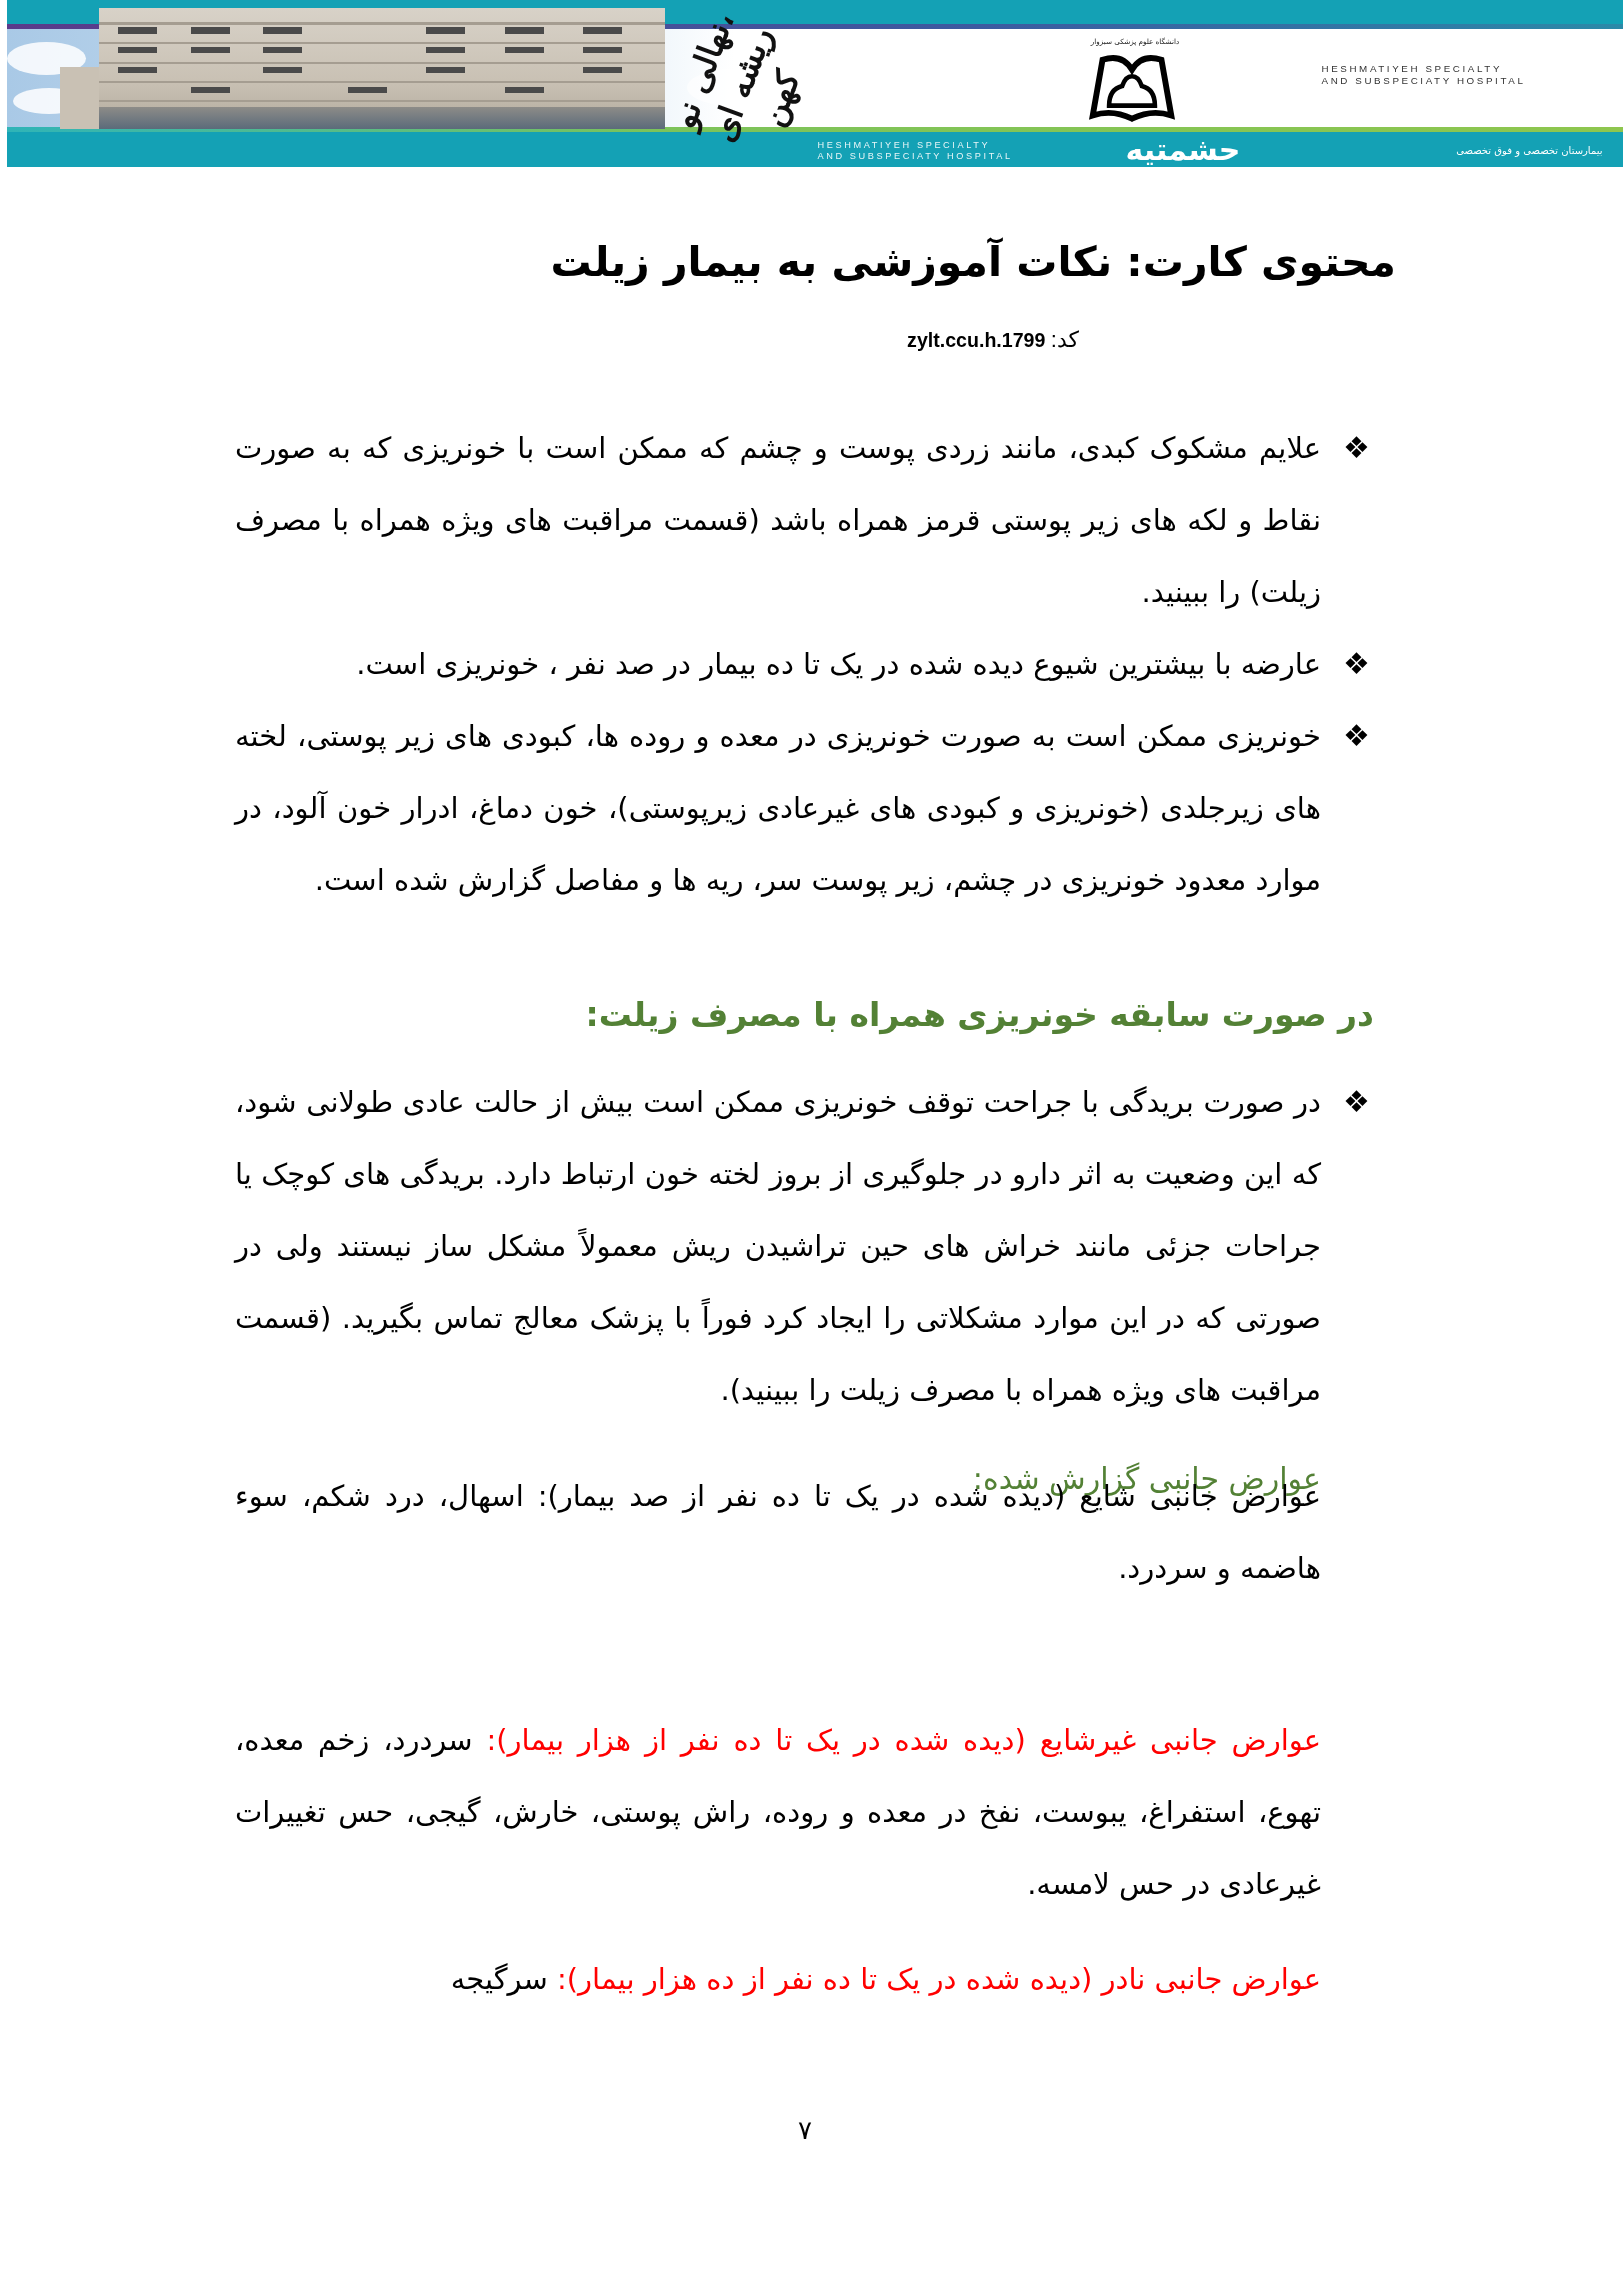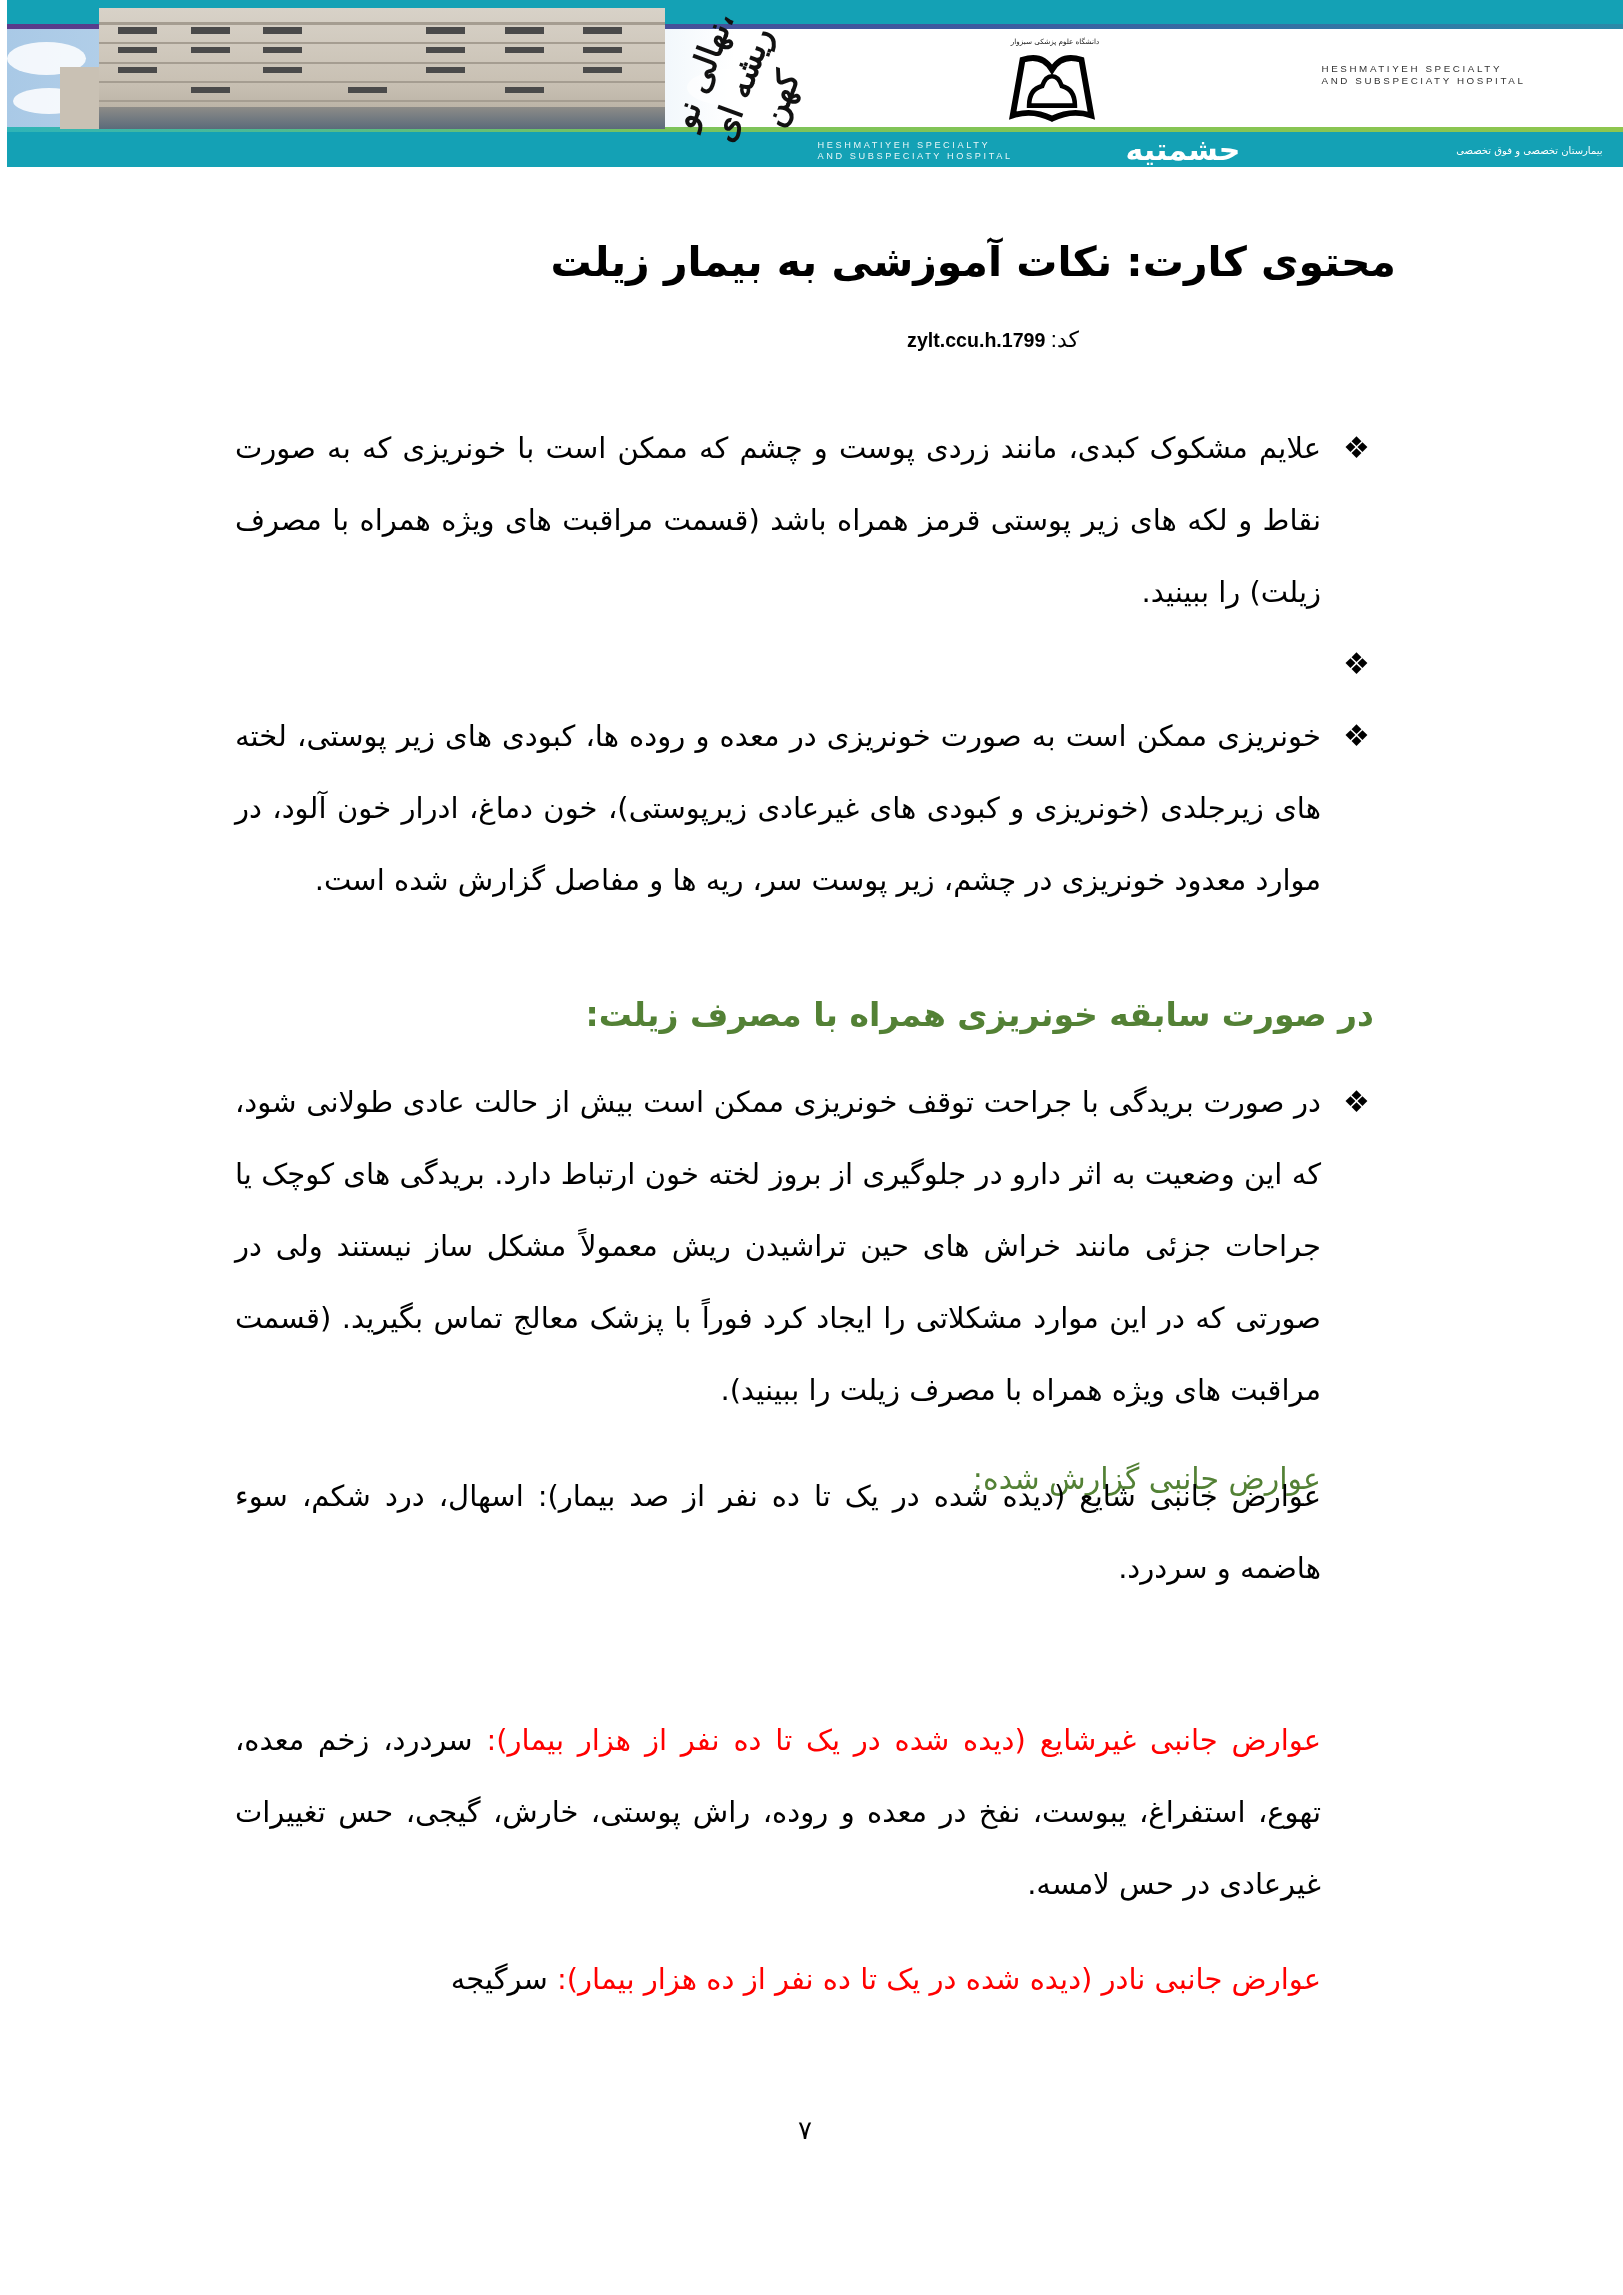--- a/index.html
+++ b/index.html
@@ -25,21 +25,21 @@
   .building .floor { position: absolute; left: 0; width: 100%; height: 2.6px; background: #a59d91; }
   .building .win { position: absolute; height: 6.5px; background: #4a4a4a; }
   .building .base { position: absolute; left: 0; bottom: 0; width: 100%; height: 22px;
                     background: linear-gradient(180deg, #8d8c88, #5b6b7a); }
   .building .wing { position: absolute; top: 59px; left: -39px; width: 39px; height: 62px; background: #c9c1b4; }
 
   .calligraphy { position: absolute; left: 654px; top: 31px; width: 137px; height: 98px;
                  font-family: "DejaVu Serif", serif; font-size: 33px; font-weight: bold; color: #111;
                  line-height: 41px; text-align: center; transform: rotate(-70deg); transform-origin: center; }
 
-  .logo-box { position: absolute; left: 980px; top: 37px; width: 131px; height: 85px; }
+  .logo-box { position: absolute; left: 1060px; top: 37px; width: 131px; height: 85px; }
   .logo-caption { position: absolute; left: 13px; top: 0; width: 111px; text-align: center;
                   font-size: 7.2px; color: #222; }
   .logo-book { position: absolute; left: 19.6px; top: 13px; }
 
   .hosp-en-top { position: absolute; left: 1315px; top: 63px; font-family: "Liberation Sans", sans-serif;
                  font-size: 9.8px; letter-spacing: 2.6px; color: #333; line-height: 12.4px; }
 
   .band-en { position: absolute; left: 811px; top: 140px; font-family: "Liberation Sans", sans-serif;
              font-size: 9.2px; letter-spacing: 2.6px; color: #e8f6f8; line-height: 11px; }
   .band-brand { position: absolute; left: 1119px; top: 133px; font-size: 30px; font-weight: bold;
@@ -146,20 +146,21 @@
     <span class="code-value">zylt.ccu.h.1799</span>
   </div>
 
   <div class="para" style="top:196px;">
     <span class="bullet">❖</span>
     <span>علایم مشکوک کبدی، مانند زردی پوست و چشم که ممکن است با خونریزی که به صورت نقاط و لکه های زیر پوستی قرمز همراه باشد (قسمت مراقبت های ویژه همراه با مصرف زیلت) را ببینید.</span>
   </div>
 
   <div class="para" style="top:412px;">
     <span class="bullet">❖</span>
+    <span>عارضه با بیشترین شیوع دیده شده در یک تا ده بیمار در صد نفر ، خونریزی است.</span>
   </div>
 
   <div class="para" style="top:484px;">
     <span class="bullet">❖</span>
     <span>خونریزی ممکن است به صورت خونریزی در معده و روده ها، کبودی های زیر پوستی، لخته های زیرجلدی (خونریزی و کبودی های غیرعادی زیرپوستی)، خون دماغ، ادرار خون آلود، در موارد معدود خونریزی در چشم، زیر پوست سر، ریه ها و مفاصل گزارش شده است.</span>
   </div>
 
   <div class="green-heading" style="top:769px;margin-left:11px;">در صورت سابقه خونریزی همراه با مصرف زیلت:</div>
 
   <div class="para" style="top:850px;">

